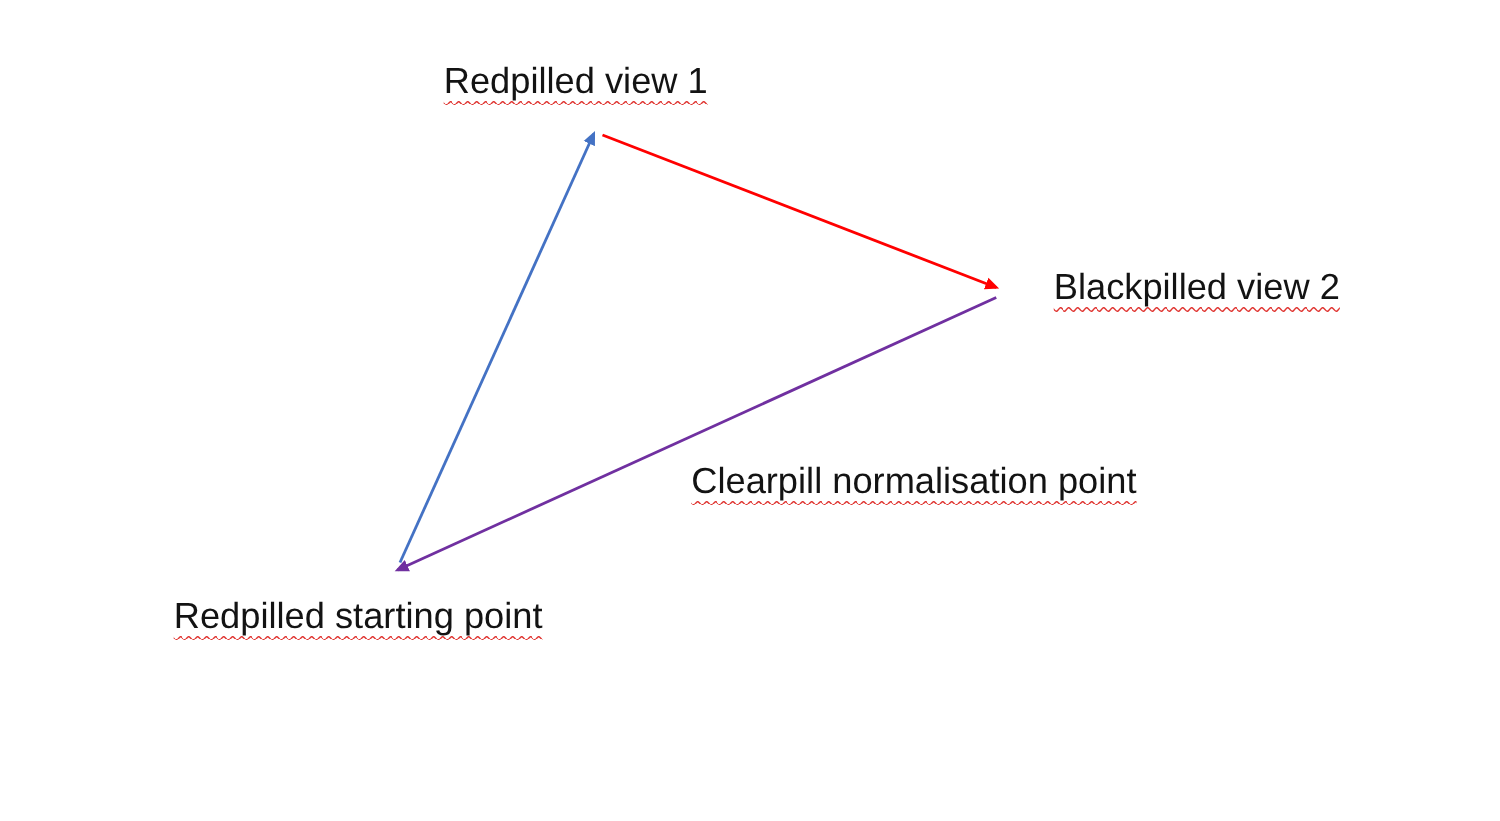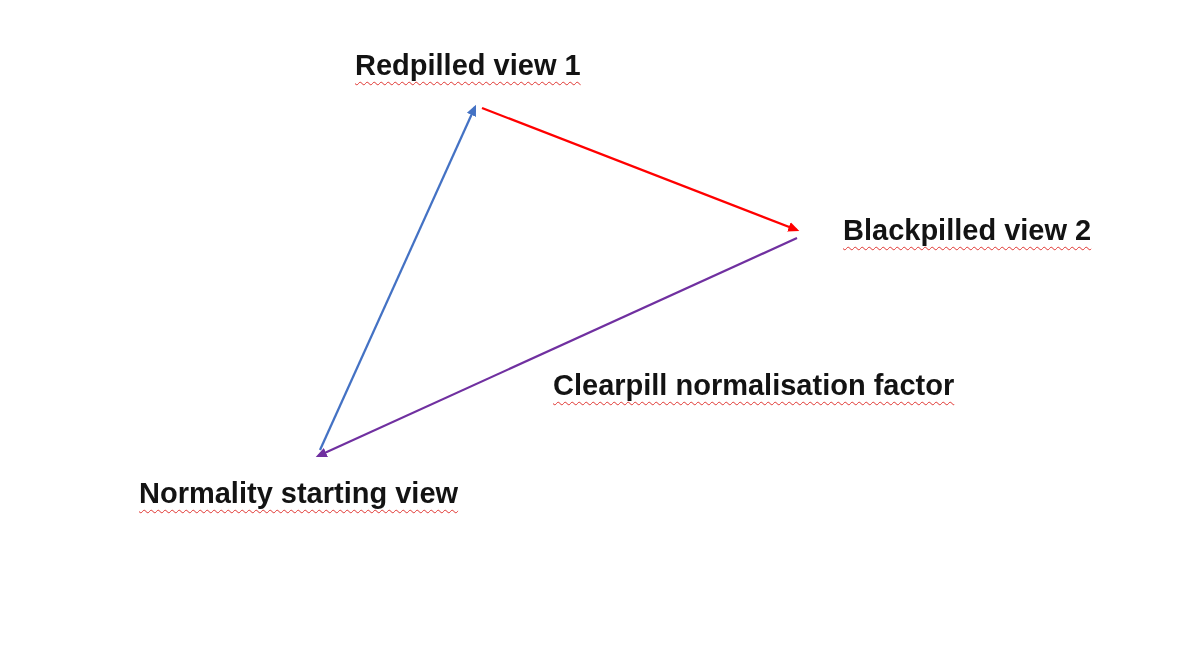--- a/index.html
+++ b/index.html
@@ -11,21 +11,20 @@
     height: 657px;
     overflow: hidden;
     background: #ffffff;
   }
   .canvas {
     position: relative;
     width: 1160px;
     height: 657px;
     background: var(--canvas-bg, #ffffff);
     font-family: "Liberation Sans", sans-serif;
-    font-weight: bold;
   }
   svg.diagram {
     position: absolute;
     left: 0;
     top: 0;
     width: 1200px;
     height: 657px;
   }
   .label {
     position: absolute;
@@ -66,17 +65,17 @@
 
     <line x1="482" y1="108" x2="797" y2="230" stroke-width="2.25" fill="none" marker-end="url(#head-red)" stroke="#ff0000"></line>
 
     <line x1="797" y1="238" x2="318" y2="456" stroke-width="2.25" fill="none" marker-end="url(#head-purple)" stroke="#7030a0"></line>
   </svg>
 
   <div class="label" id="lbl-redpilled">Redpilled view 1</div>
 
   <div class="label" id="lbl-blackpilled">Blackpilled view 2</div>
 
-  <div class="label" id="lbl-clearpill">Clearpill normalisation factor</div>
+  <div class="label" id="lbl-clearpill">Clearpill normalisation point</div>
 
-  <div class="label" id="lbl-normality">Normality starting view</div>
+  <div class="label" id="lbl-normality">Redpilled starting point</div>
 
 </div>
 
 </body></html>

